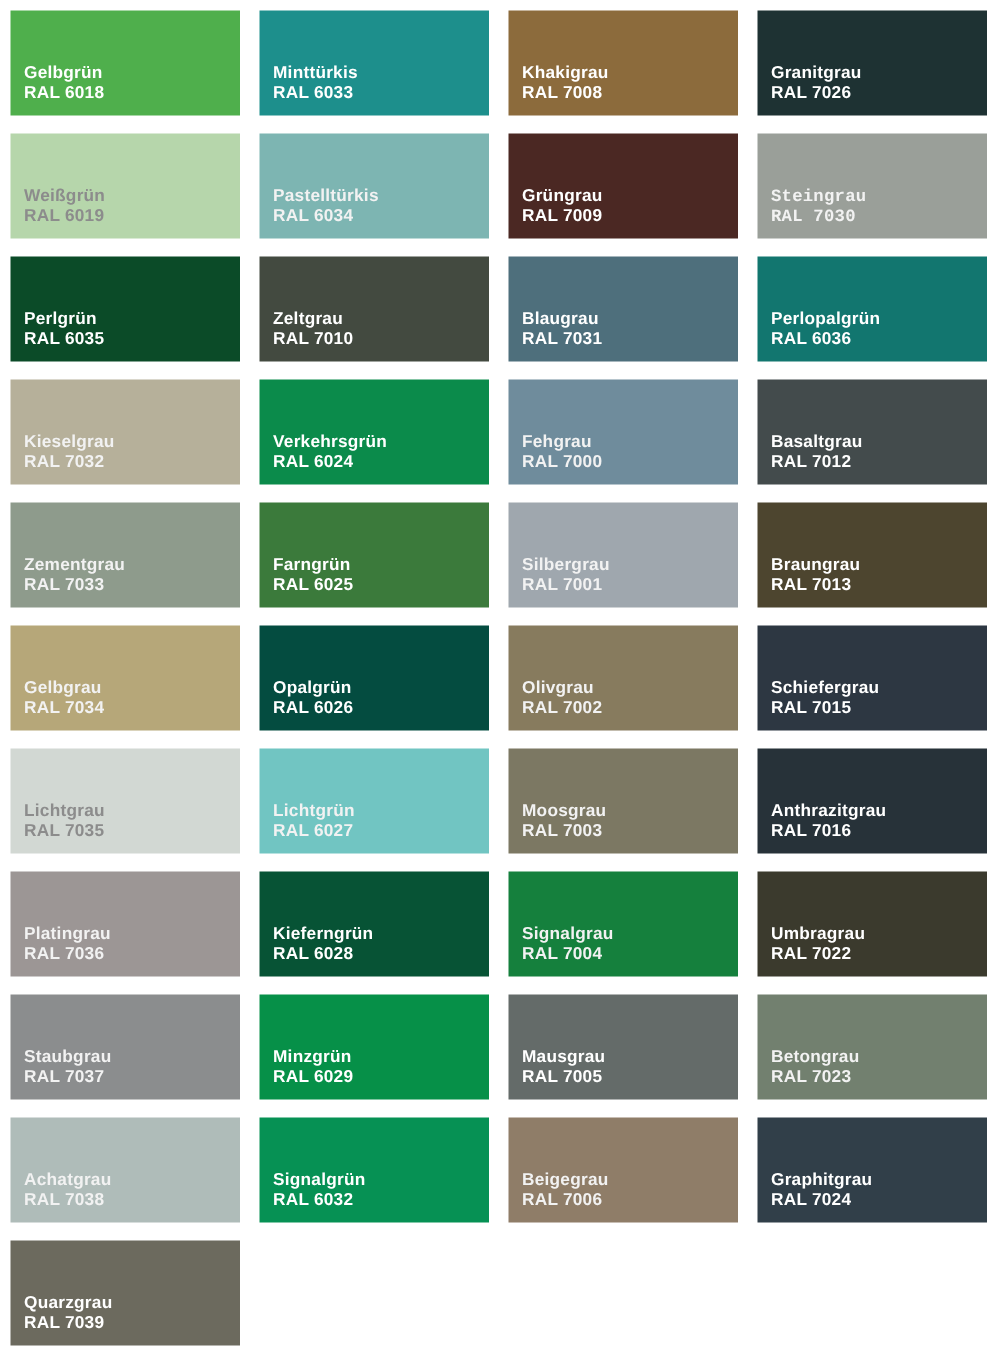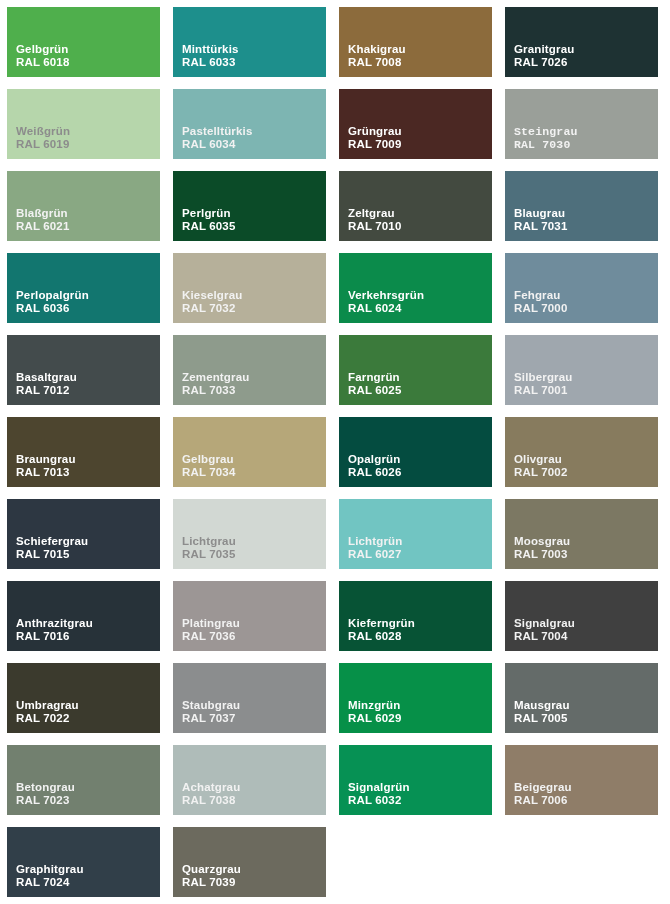--- a/index.html
+++ b/index.html
@@ -105,26 +105,20 @@
         <span class="swatch-name">Grüngrau</span>
         <span class="swatch-code">RAL 7009</span>
       </div>
     </div>
     <div class="swatch on-light" style="background: rgb(154, 159, 153); font-family: Liberation Mono, monospace;">
       <div class="swatch-labels">
         <span class="swatch-name">Steingrau</span>
         <span class="swatch-code">RAL 7030</span>
       </div>
     </div>
-    <div class="swatch on-light" style="background: rgb(137, 168, 131);">
-      <div class="swatch-labels">
-        <span class="swatch-name">Blaßgrün</span>
-        <span class="swatch-code">RAL 6021</span>
-      </div>
-    </div>
     <div class="swatch on-dark" style="background: rgb(11, 75, 40);">
       <div class="swatch-labels">
         <span class="swatch-name">Perlgrün</span>
         <span class="swatch-code">RAL 6035</span>
       </div>
     </div>
     <div class="swatch on-dark" style="background: rgb(67, 74, 64);">
       <div class="swatch-labels">
         <span class="swatch-name">Zeltgrau</span>
         <span class="swatch-code">RAL 7010</span>
@@ -243,21 +237,21 @@
         <span class="swatch-name">Platingrau</span>
         <span class="swatch-code">RAL 7036</span>
       </div>
     </div>
     <div class="swatch on-dark" style="background: rgb(7, 83, 53);">
       <div class="swatch-labels">
         <span class="swatch-name">Kieferngrün</span>
         <span class="swatch-code">RAL 6028</span>
       </div>
     </div>
-    <div class="swatch on-light" style="background: #404040;">
+    <div class="swatch on-light" style="background: #15803d;">
       <div class="swatch-labels">
         <span class="swatch-name">Signalgrau</span>
         <span class="swatch-code">RAL 7004</span>
       </div>
     </div>
     <div class="swatch on-dark" style="background: rgb(59, 58, 45);">
       <div class="swatch-labels">
         <span class="swatch-name">Umbragrau</span>
         <span class="swatch-code">RAL 7022</span>
       </div>

